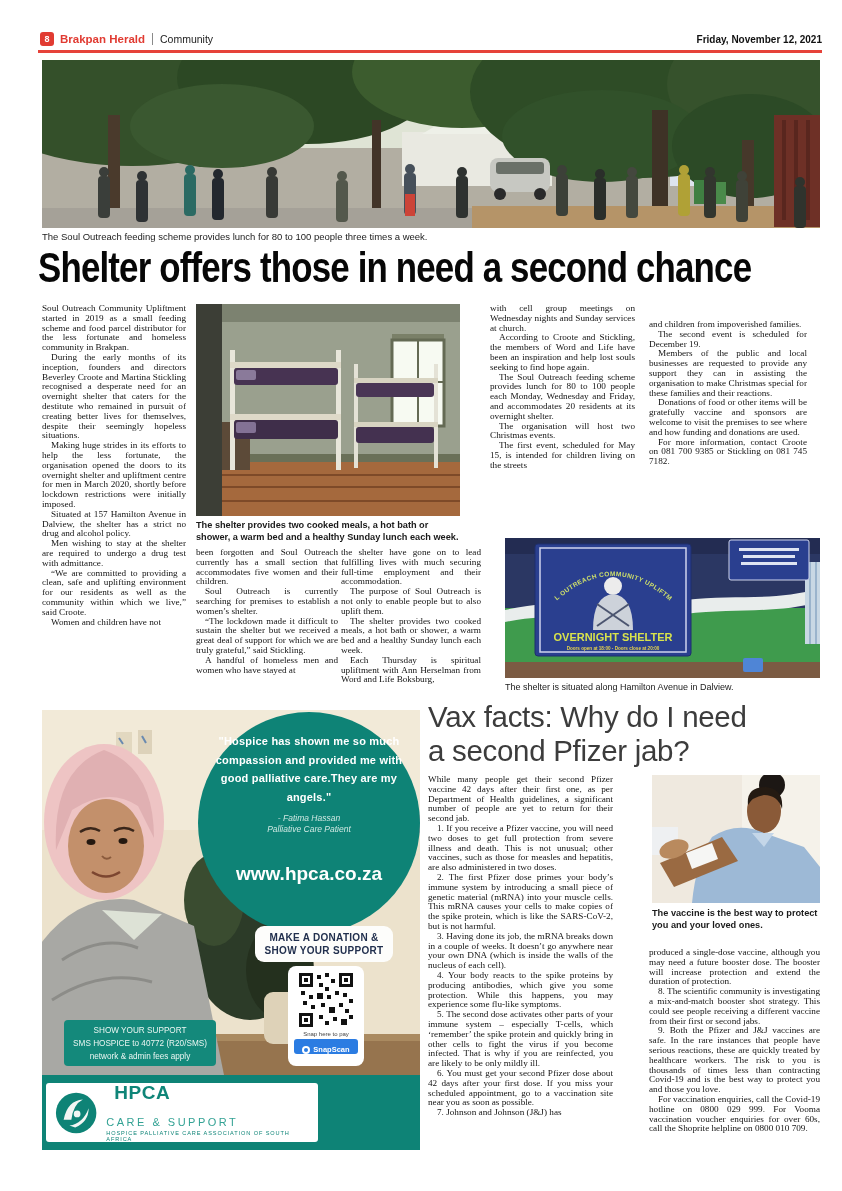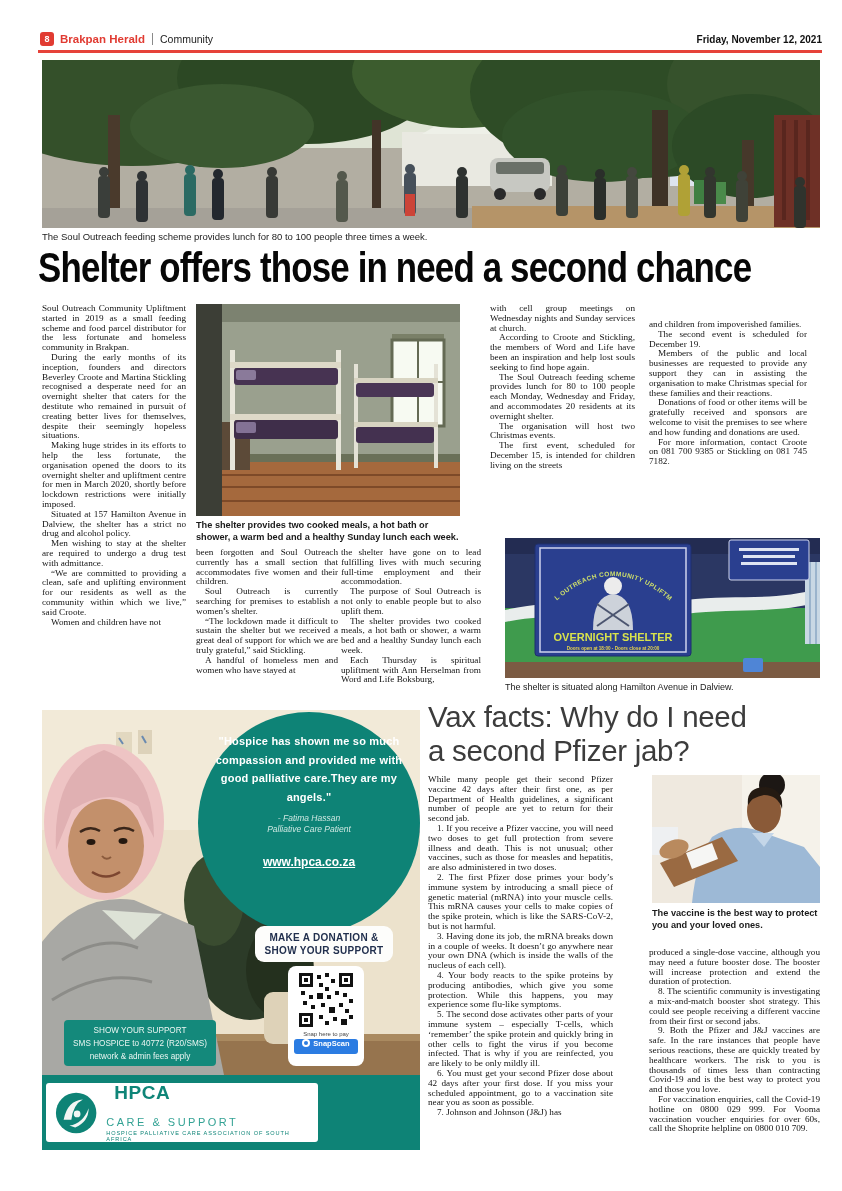--- a/index.html
+++ b/index.html
@@ -36,29 +36,29 @@
   .headline2 { left:428px; top:700px; width:394px; font-size:29.5px; line-height:34px;
                font-weight:400; color:#3c3c3c; letter-spacing:-.3px; }
 
   
   .ad { left:42px; top:710px; width:378px; height:440px; background:#ece2cc; overflow:hidden; }
   .quote-circle { position:absolute; left:156px; top:2px; width:222px; height:222px;
                   border-radius:50%; background:#0e8376; text-align:center; color:#fff; }
   .quote { width:192px; margin:20px auto 0; font-size:11px; line-height:18.5px; font-weight:700; letter-spacing:.2px; }
   .attr { font-size:8.5px; line-height:11px; font-style:italic; color:#cfe8e2; }
   .attr1 { margin-top:7px; }
-  .website { margin-top:20px; font-size:12px; font-weight:700;text-decoration:underline; }
+  .website { margin-top:28px; font-size:19px; font-weight:700; }
   .donation-box { position:absolute; left:213px; top:216px; width:138px; height:36px; background:#fdfdfb;
                   border-radius:9px; display:flex; flex-direction:column; align-items:center; justify-content:center;
                   font-size:10px; line-height:13px; font-weight:700; color:#22304e; letter-spacing:.3px; }
   .qr-box { position:absolute; left:246px; top:256px; width:76px; height:100px; background:#fff;
             border-radius:8px; padding:5px 5px 4px; display:flex; flex-direction:column; align-items:center; }
   .snap-label { font-size:6px; color:#444; margin:2px 0 2px; }
   .snapscan-btn { width:64px; height:15px; background:#2b7ce2; border-radius:3px; display:flex;
-                  align-items:flex-start; justify-content:center; gap:3px; color:#fff; font-size:7.5px; font-weight:700; }
+                  align-items:flex-end; justify-content:center; gap:3px; color:#fff; font-size:7.5px; font-weight:700; }
   .snap-dot { width:8px; height:8px; border-radius:50%; background:#fff; display:inline-flex;
               align-items:center; justify-content:center; }
   .snap-dot::after { content:""; width:4px; height:4px; border-radius:50%; background:#2b7ce2; }
   .sms-box { position:absolute; left:22px; top:310px; width:152px; height:46px; background:#14897b;
              border-radius:4px; color:#eaf6f2; text-align:center; font-size:8.2px; line-height:13px;
              display:flex; flex-direction:column; justify-content:center; }
   .ad-band { position:absolute; left:0; top:365px; width:378px; height:75px; background:#0e8376; }
   .logo-box { position:absolute; left:4px; top:8px; width:272px; height:59px; background:#fff;
               border-radius:3px; display:flex; align-items:center; padding:4px 8px; gap:8px; }
   .hpca-text { display:flex; flex-direction:column; line-height:1; }
@@ -191,27 +191,27 @@
       <p>the shelter have gone on to lead fulfilling lives with much securing full-time employment and their accommodation.</p>
       <p>The purpose of Soul Outreach is not only to enable people but to also uplift them.</p>
       <p>The shelter provides two cooked meals, a hot bath or shower, a warm bed and a healthy Sunday lunch each week.</p>
       <p>Each Thursday is spiritual upliftment with Ann Herselman from Word and Life Boksburg,</p>
     </div>
   <div class="abs col" style="left:490px;top:304px;width:145px;height:228px;">
       <p>with cell group meetings on Wednesday nights and Sunday services at church.</p>
       <p>According to Croote and Stickling, the members of Word and Life have been an inspiration and help lost souls seeking to find hope again.</p>
       <p>The Soul Outreach feeding scheme provides lunch for 80 to 100 people each Monday, Wednesday and Friday, and accommodates 20 residents at its overnight shelter.</p>
       <p>The organisation will host two Christmas events.</p>
-      <p>The first event, scheduled for December 15, is intended for children living on the streets</p>
+      <p>The first event, scheduled for May 15, is intended for children living on the streets</p>
     </div>
   <div class="abs col" style="left:649px;top:304px;width:158px;height:228px;margin-top:16px;">
       <p>and children from impoverished families.</p>
       <p>The second event is scheduled for December 19.</p>
       <p>Members of the public and local businesses are requested to provide any support they can in assisting the organisation to make Christmas special for these families and their reactions.</p>
-      <p>Donations of food or other items will be gratefully received and sponsors are welcome to visit the premises to see where and how funding and donations are used.</p>
+      <p>Donations of food or other items will be gratefully vaccine and sponsors are welcome to visit the premises to see where and how funding and donations are used.</p>
       <p>For more information, contact Croote on 081 700 9385 or Stickling on 081 745 7182.</p>
     </div>
 
   <svg class="abs photo" style="left:505px;top:538px;" width="315" height="140" viewBox="0 0 315 140">
     <rect width="315" height="140" fill="#3f9b4d"></rect>
     <rect width="315" height="70" fill="#2b3763"></rect>
     <rect width="315" height="16" fill="#232c52"></rect>
     <path d="M0,72 C 60,58 120,70 180,62 C 230,56 270,64 315,50 L315,64 C270,76 230,70 180,76 C120,84 60,72 0,84 Z" fill="#e9edec"></path>
     <rect x="0" y="124" width="315" height="16" fill="#7b5b43"></rect>
     <rect x="300" y="24" width="15" height="82" fill="#c8d8e4"></rect>

